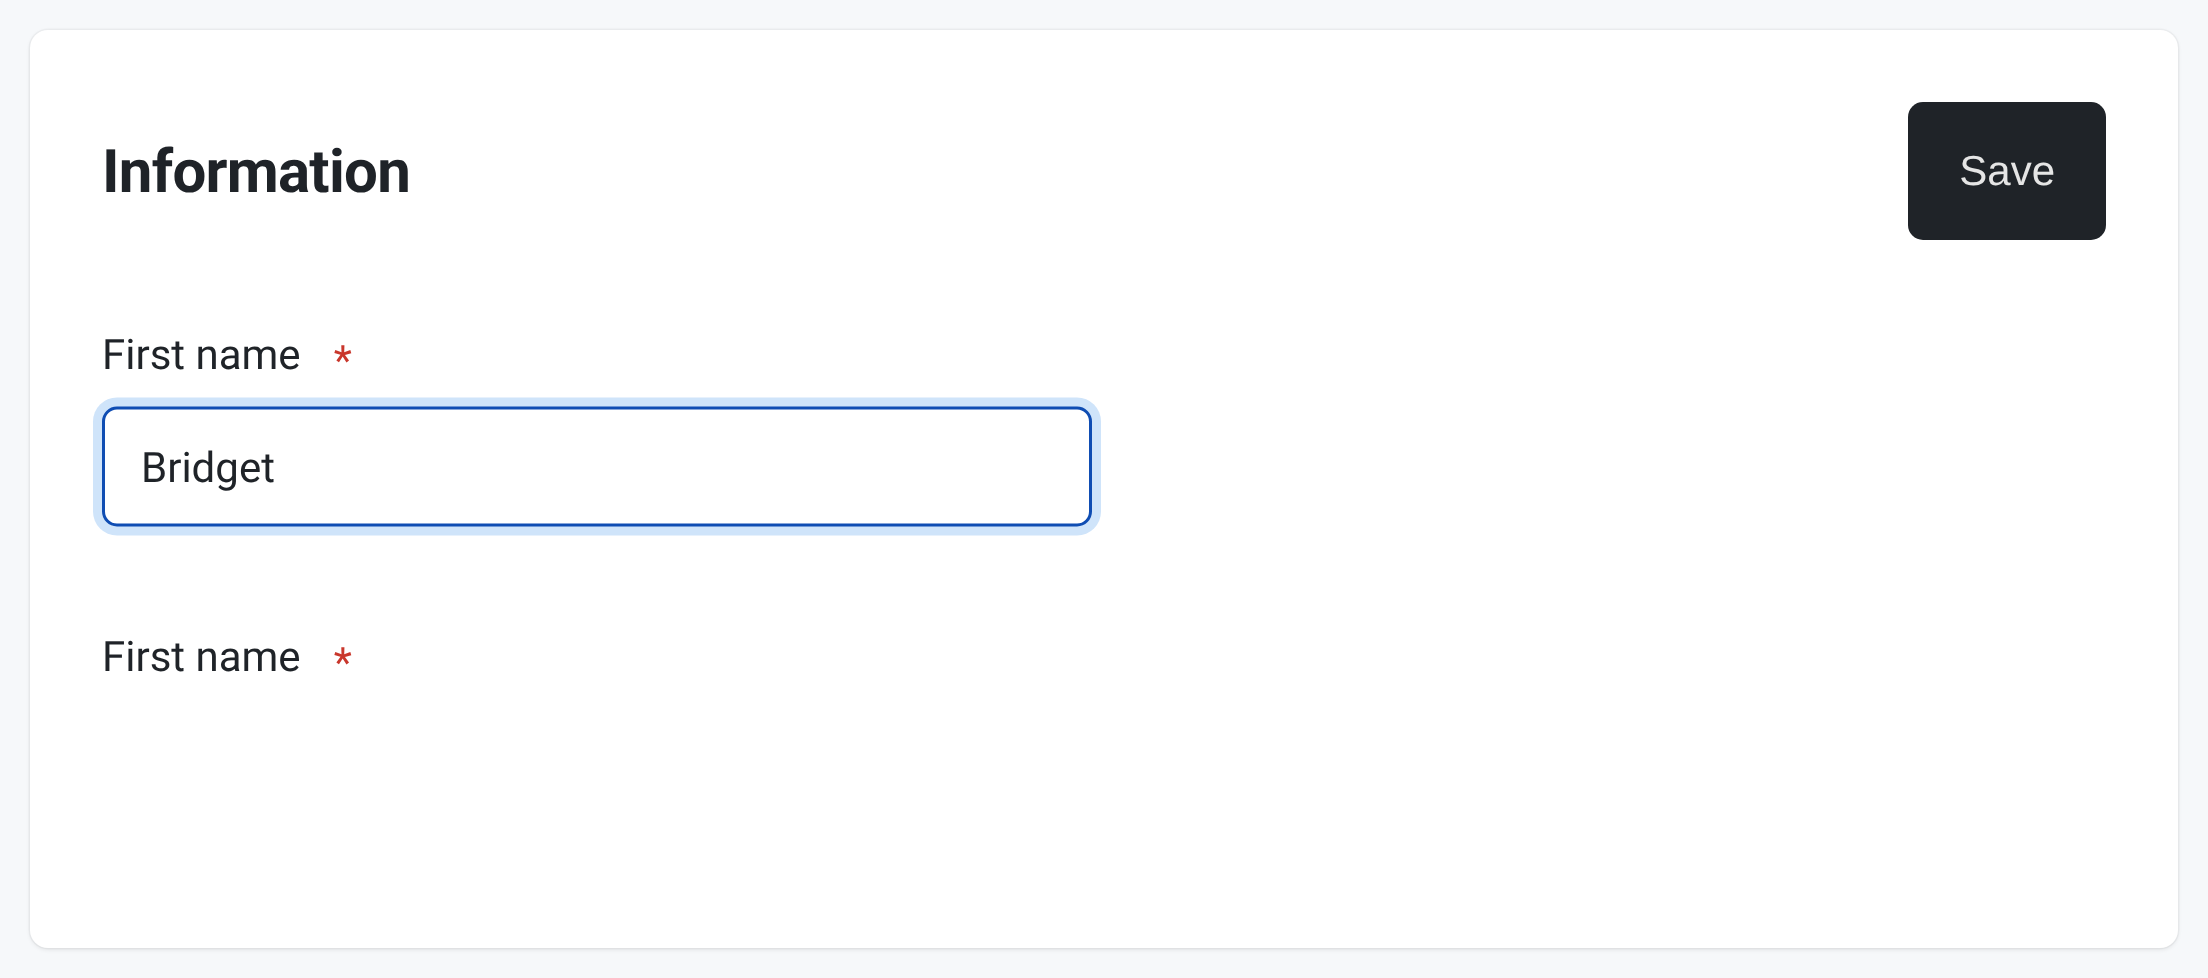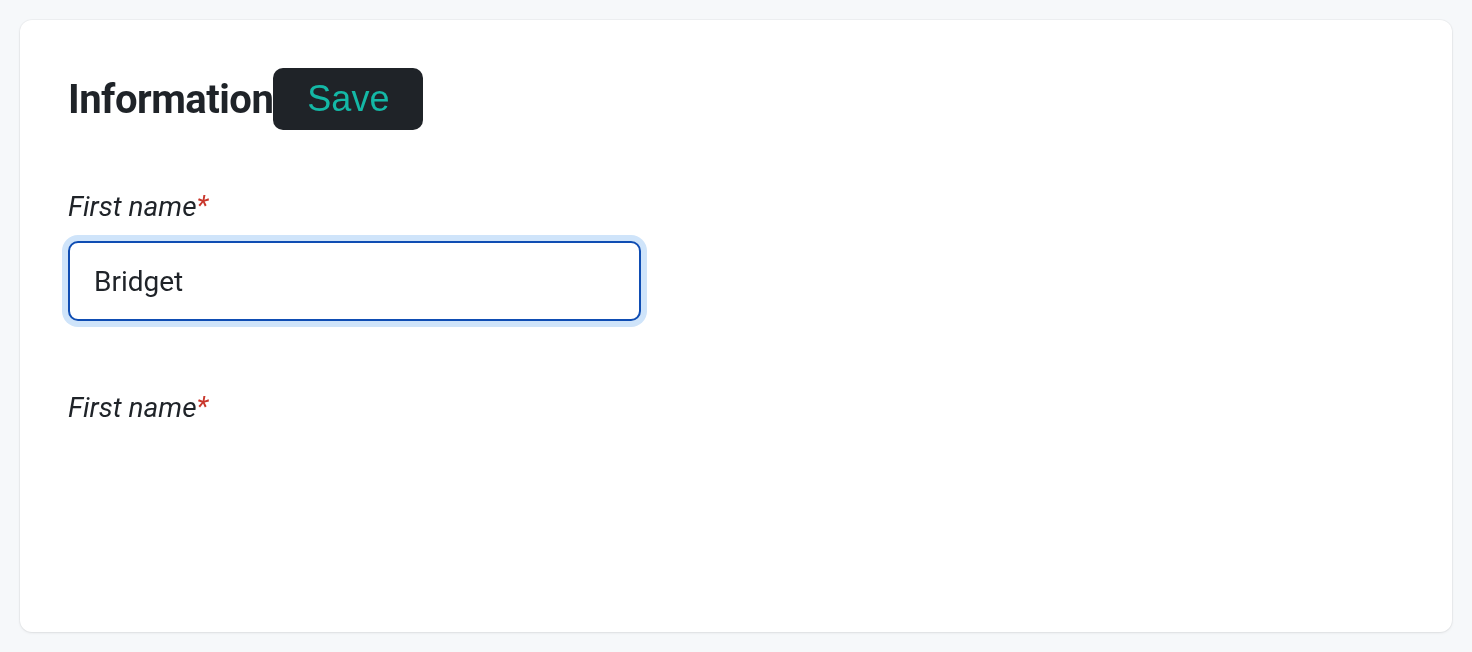--- a/index.html
+++ b/index.html
@@ -18,61 +18,60 @@
       background: #ffffff;
       border-radius: 12px;
       box-shadow: 0 1px 3px rgba(0,0,0,0.08), 0 0 0 1px rgba(0,0,0,0.03);
       padding: 48px;
       width: 100%;
       height: 612px;
       position: relative;
     }
     .header-row {
       display: flex;
-      justify-content: flex-start;
+      justify-content: space-between;
       align-items: center;
       margin-bottom: 60px;
     }
     .title {
       font-size: 40px;
       font-weight: 700;
       color: #1f2328;
       letter-spacing: -0.5px;
     }
     .save-btn {
       background: #1f2328;
-      color: #14b8a6;
+      color: #e5e5e5;
       border: none;
       border-radius: 10px;
-      font-size: 36px;
+      font-size: 28px;
       font-weight: 500;
-      padding: 10px 34px;
+      padding: 30px 34px;
       cursor: pointer;
     }
     .field-group {
       margin-bottom: 70px;
     }
     .field-label {
       font-size: 28px;
       color: #1f2328;
       margin-bottom: 18px;
       display: flex;
-      align-items: flex-start;
-      gap: 0;
-      font-style: italic;
+      align-items: flex-end;
+      gap: 22px;
     }
     .required-mark {
       color: #c9372c;
       font-size: 28px;
       line-height: 1;
       position: relative;
       top: 2px;
     }
     .text-input {
-      width: 573px;
+      width: 660px;
       height: 80px;
       font-size: 28px;
       padding: 0 24px;
       border-radius: 10px;
       border: 1px solid #8c959f;
       background: #ffffff;
       color: #1f2328;
       font-family: inherit;
     }
     .text-input.focused {

